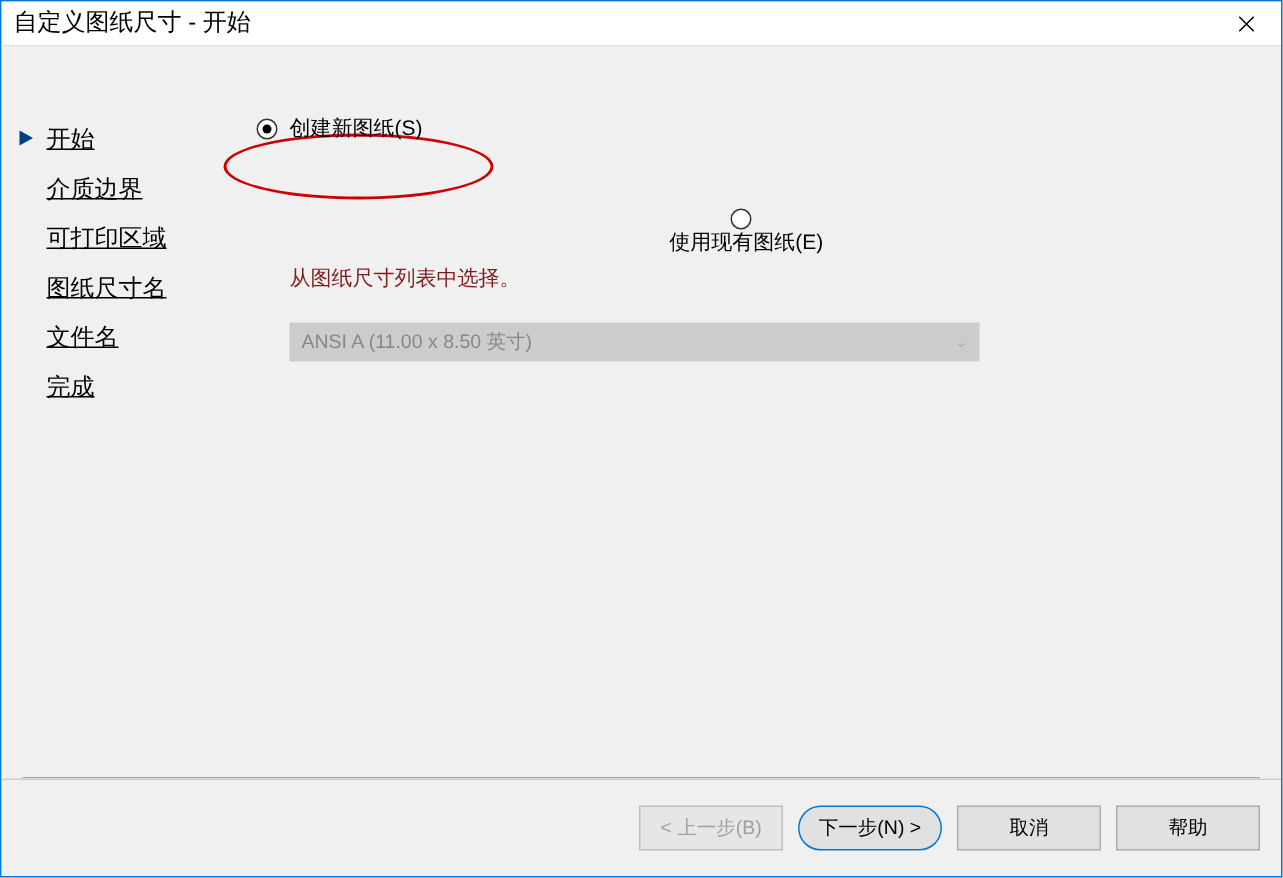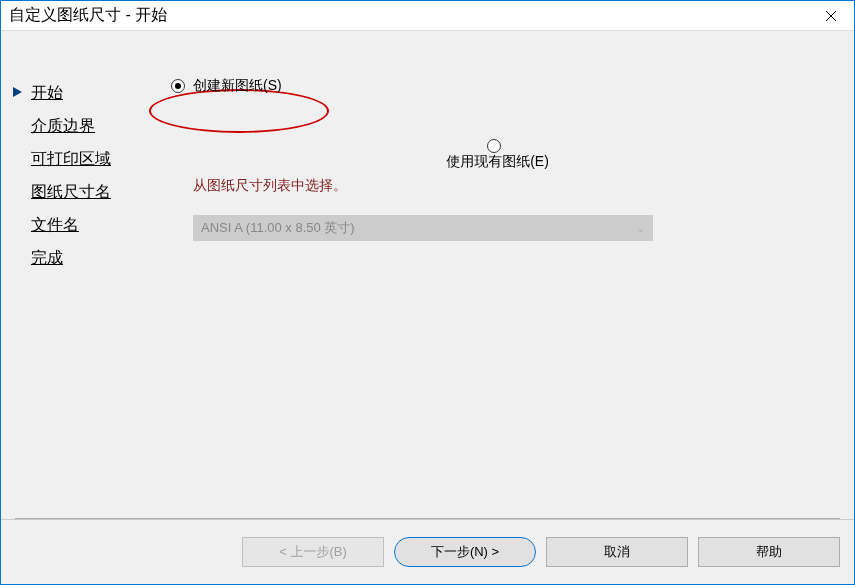--- a/index.html
+++ b/index.html
@@ -23,21 +23,21 @@
     .radio-label { font-size: 14px; color: #000; }
 
     .ellipse { position: absolute; left: 148px; top: 58px; width: 180px; height: 44px; border: 2px solid #c00; border-radius: 50%; pointer-events: none; }
 
     .subtext { font-size: 14px; color: #7f1d1d; margin: 4px 0 20px 22px; }
 
     .dropdown { margin-left: 22px; width: 460px; height: 26px; background: #ccc; color: #888; font-size: 13px; padding: 4px 8px; display: flex; align-items: center; justify-content: space-between; }
     .dropdown .chev { color: #aaa; font-size: 10px; }
 
     .footer { position: absolute; left: 0; right: 0; bottom: 0; height: 65px; background: #f0f0f0; display: flex; justify-content: flex-end; align-items: center; gap: 10px; padding-right: 14px; border-top: 1px solid #ccc; }
-    .btn { width: 142px; height: 30px; background: #e1e1e1; border: 1px solid #adadad; font-size: 13px; cursor: pointer; display: inline-flex; align-items: center; justify-content: center; }
+    .btn { width: 96px; height: 30px; background: #e1e1e1; border: 1px solid #adadad; font-size: 13px; cursor: pointer; display: inline-flex; align-items: center; justify-content: center; }
     .btn.disabled { color: #a0a0a0; border-color: #bfbfbf; background: #e6e6e6; cursor: default; }
     .btn.primary { border-color: #0078d7; border-radius: 15px; }
 
     .content-inner-line { position: absolute; left: 14px; right: 14px; bottom: 65px; margin-bottom:0; border-top: 1px solid #aaa; }
   </style>
 </head>
 <body>
 
 <div class="titlebar">
   <span class="title">自定义图纸尺寸 - 开始</span>

